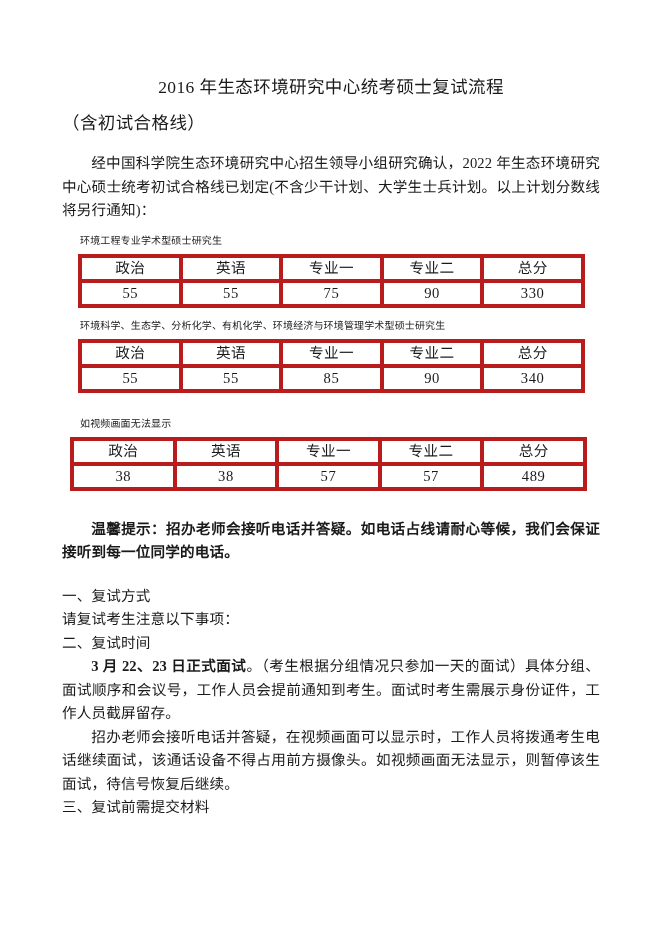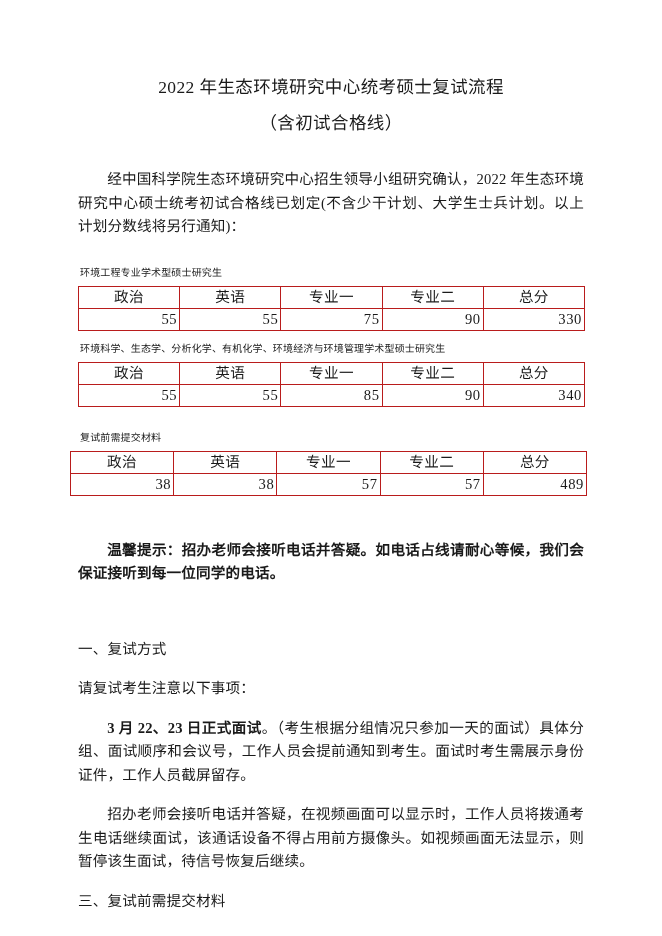--- a/index.html
+++ b/index.html
@@ -28,33 +28,32 @@
   
   .doc-title {
     text-align: center;
     font-size: 17.5px;
     line-height: 30px;
     letter-spacing: 0.4px;
     margin: 0;
     font-weight: 400;
   }
   .doc-subtitle {
-    text-align: center;
     font-size: 17.5px;
     line-height: 30px;
     letter-spacing: 0.4px;
     margin: 6px 0 0 0;
     font-weight: 400;
   }
 
   
   .para {
     font-size: 14.6px;
     line-height: 23.5px;
-    margin: 16px;
+    margin: 0;
     text-align: justify;
     text-justify: inter-ideograph;
     letter-spacing: 0.15px;
   }
   .para.indent { text-indent: 2em; }
   .para.bold   { font-weight: bold; }
   .lead-in     { font-weight: bold; }
 
   .gap-sm { height: 7px; }
   .gap-md { height: 14px; }
@@ -76,40 +75,39 @@
     width: 507px;
     margin: 0 0 0 16px;
     font-size: 14.6px;
   }
   table.score.wide {
     width: 517px;
     margin-left: 8px;
   }
   table.score td,
   table.score th {
-    border: 1px solid #b91c1c;
+    border: 4px solid #b91c1c;
     text-align: center;
     height: 21px;
     line-height: 21px;
     font-weight: 400;
     padding: 0 2px;
     letter-spacing: 0.4px;
   }
   table.score td.num {
     letter-spacing: 0.6px;
-    text-align: right;
   }
   .tbl-block { margin-bottom: 0; }
 </style>
 </head>
 <body>
 
 <div class="page">
 
-  <h1 class="doc-title">2022 年生态环境研究中心统考硕士复试流程</h1>
+  <h1 class="doc-title">2016 年生态环境研究中心统考硕士复试流程</h1>
   <h2 class="doc-subtitle">（含初试合格线）</h2>
 
   <div class="gap-md"></div>
 
   <p class="para indent">经中国科学院生态环境研究中心招生领导小组研究确认，2022 年生态环境研究中心硕士统考初试合格线已划定(不含少干计划、大学生士兵计划。以上计划分数线将另行通知)：</p>
 
   <div class="gap-sm"></div>
 
   <div class="tbl-block">
     <p class="tbl-caption">环境工程专业学术型硕士研究生</p>
@@ -153,21 +151,21 @@
           <td class="num">90</td>
           <td class="num">340</td>
         </tr>
       </tbody>
     </table>
   </div>
 
   <div class="gap-lg"></div>
 
   <div class="tbl-block">
-    <p class="tbl-caption flush">复试前需提交材料</p>
+    <p class="tbl-caption flush">如视频画面无法显示</p>
     <table class="score wide">
       <tbody>
         <tr>
           <th>政治</th>
           <th>英语</th>
           <th>专业一</th>
           <th>专业二</th>
           <th>总分</th>
         </tr>
         <tr>
@@ -188,20 +186,21 @@
 
   <p class="para indent bold">温馨提示：招办老师会接听电话并答疑。如电话占线请耐心等候，我们会保证接听到每一位同学的电话。</p>
 
   <div class="gap-lg"></div>
 
   <p class="para">一、复试方式</p>
 
   <p class="para">请复试考生注意以下事项：</p>
 
 
+  <p class="para">二、复试时间</p>
 
   <p class="para indent"><span class="lead-in">3 月 22、23 日正式面试</span><span>。（考生根据分组情况只参加一天的面试）具体分组、面试顺序和会议号，工作人员会提前通知到考生。面试时考生需展示身份证件，工作人员截屏留存。</span></p>
 
   <p class="para indent">招办老师会接听电话并答疑，在视频画面可以显示时，工作人员将拨通考生电话继续面试，该通话设备不得占用前方摄像头。如视频画面无法显示，则暂停该生面试，待信号恢复后继续。</p>
 
   <p class="para">三、复试前需提交材料</p>
 
 </div>
 
 </body></html>

